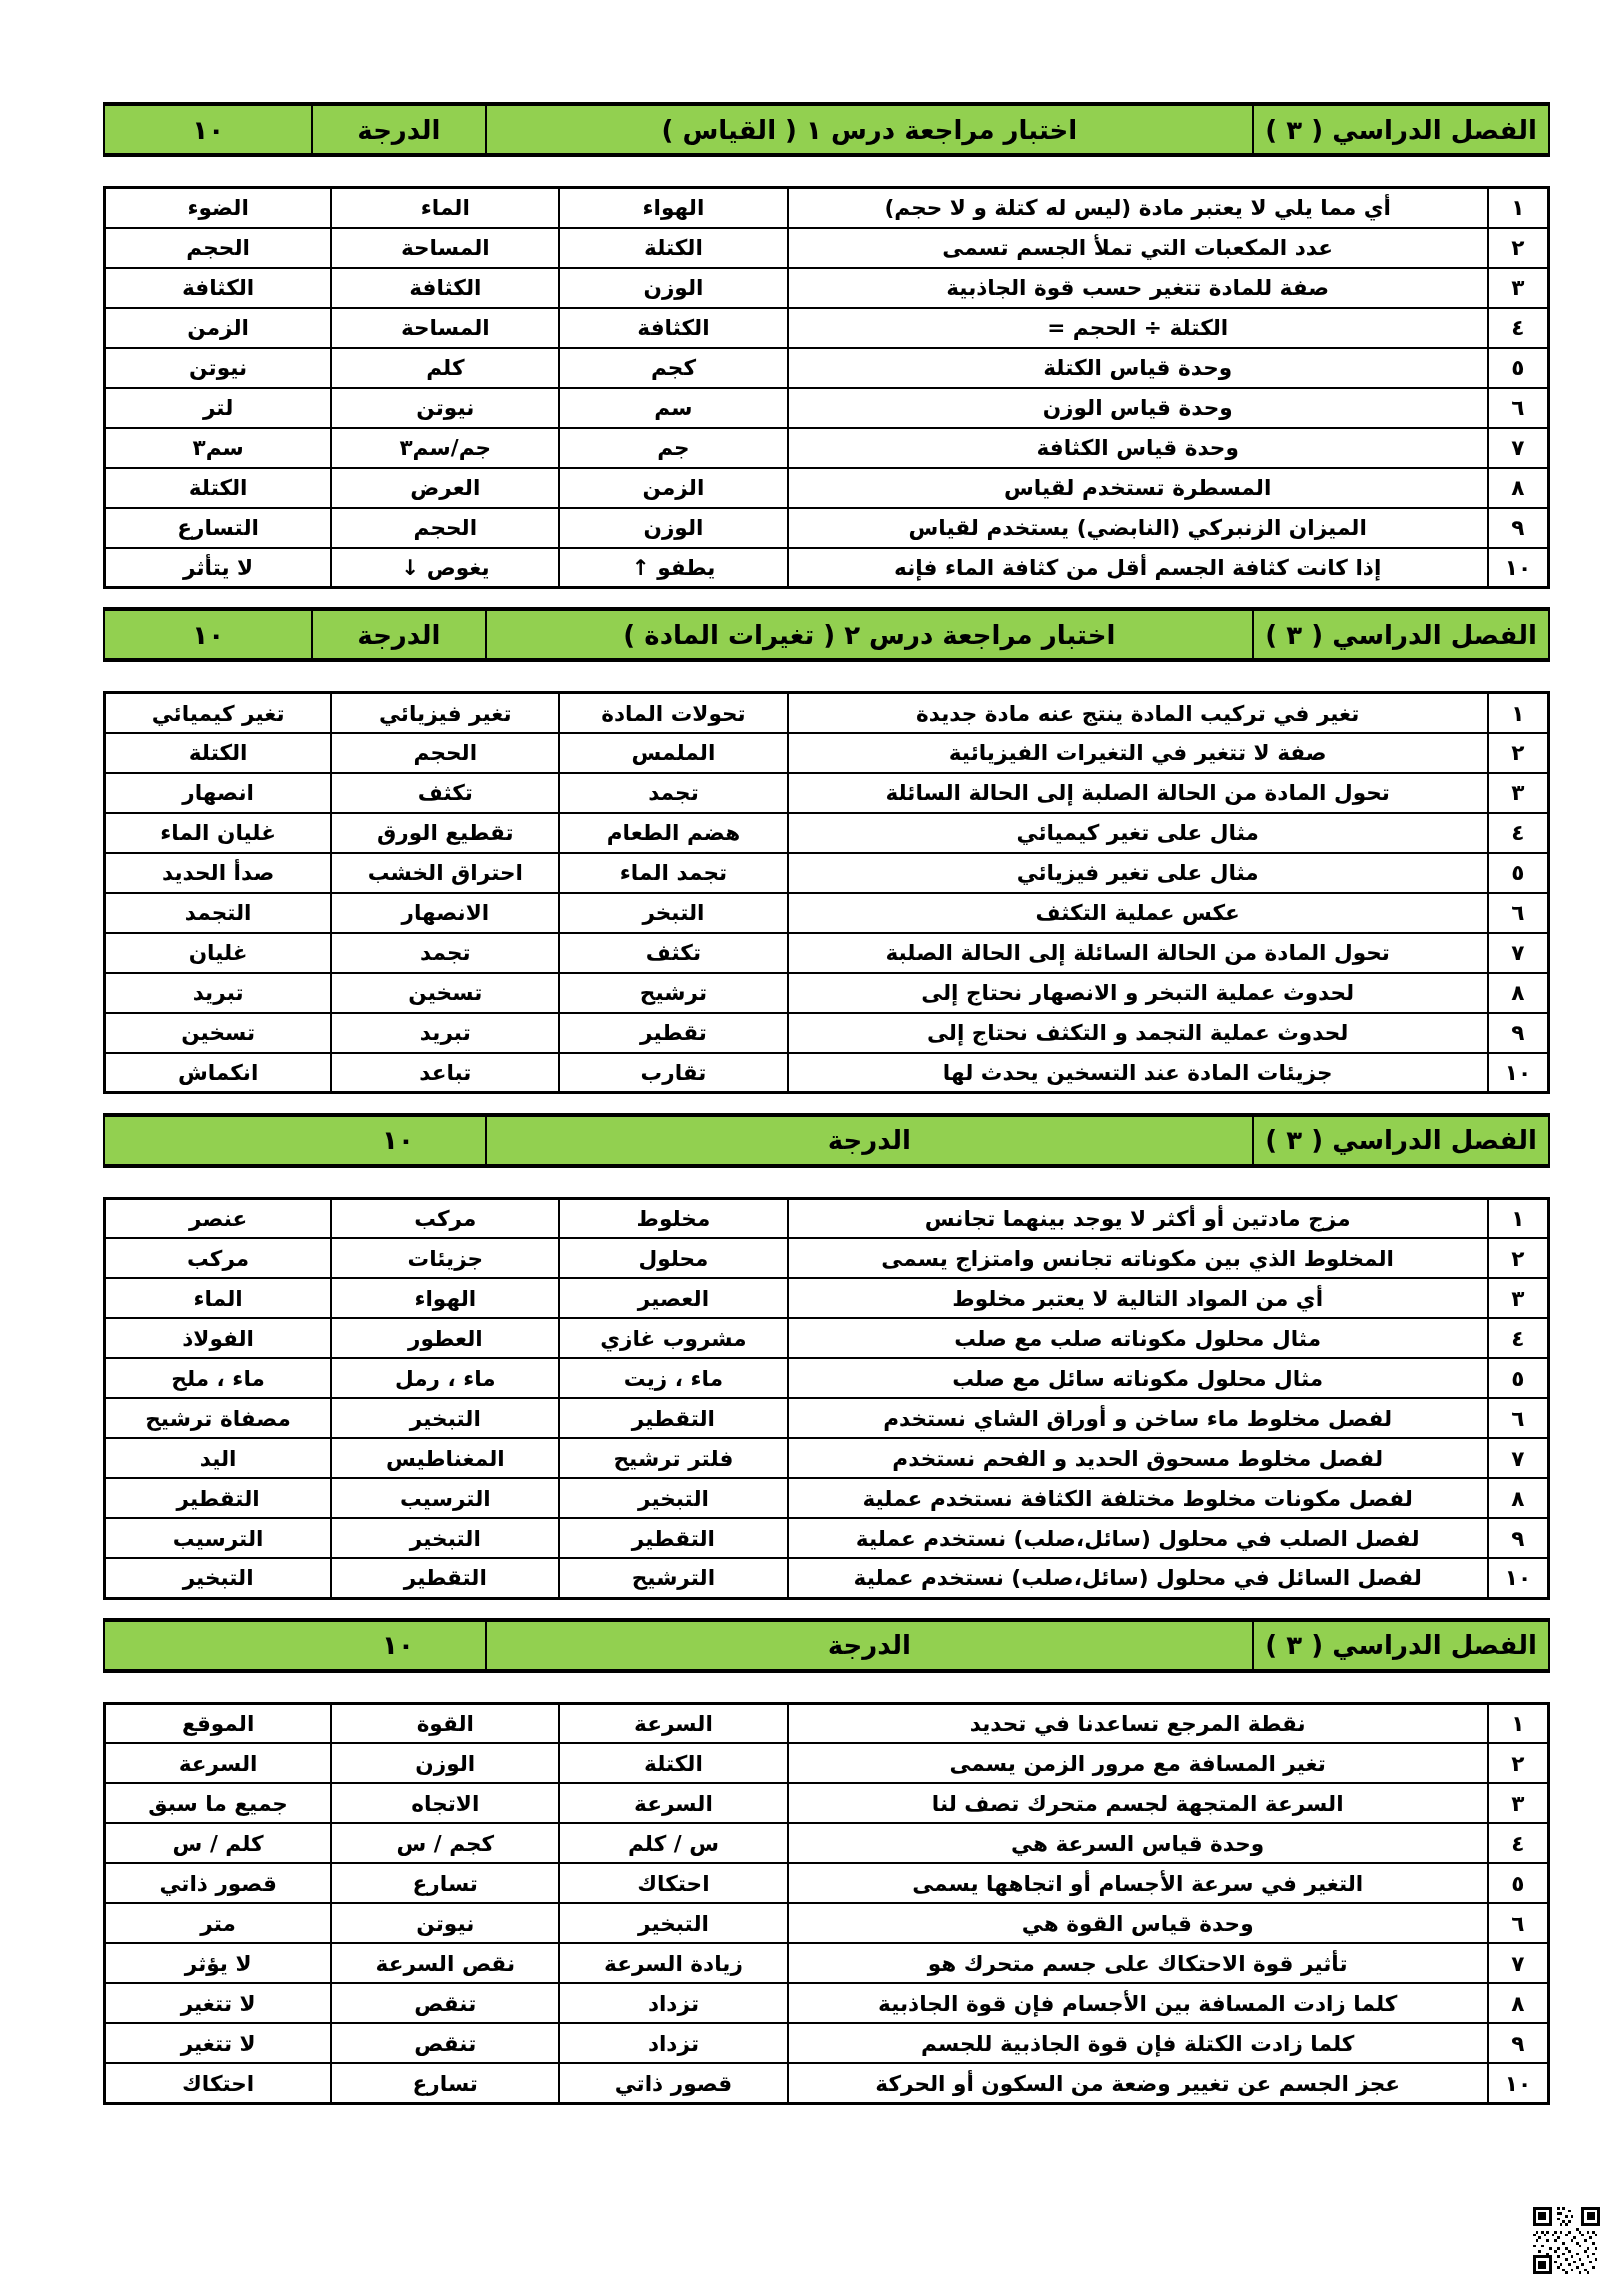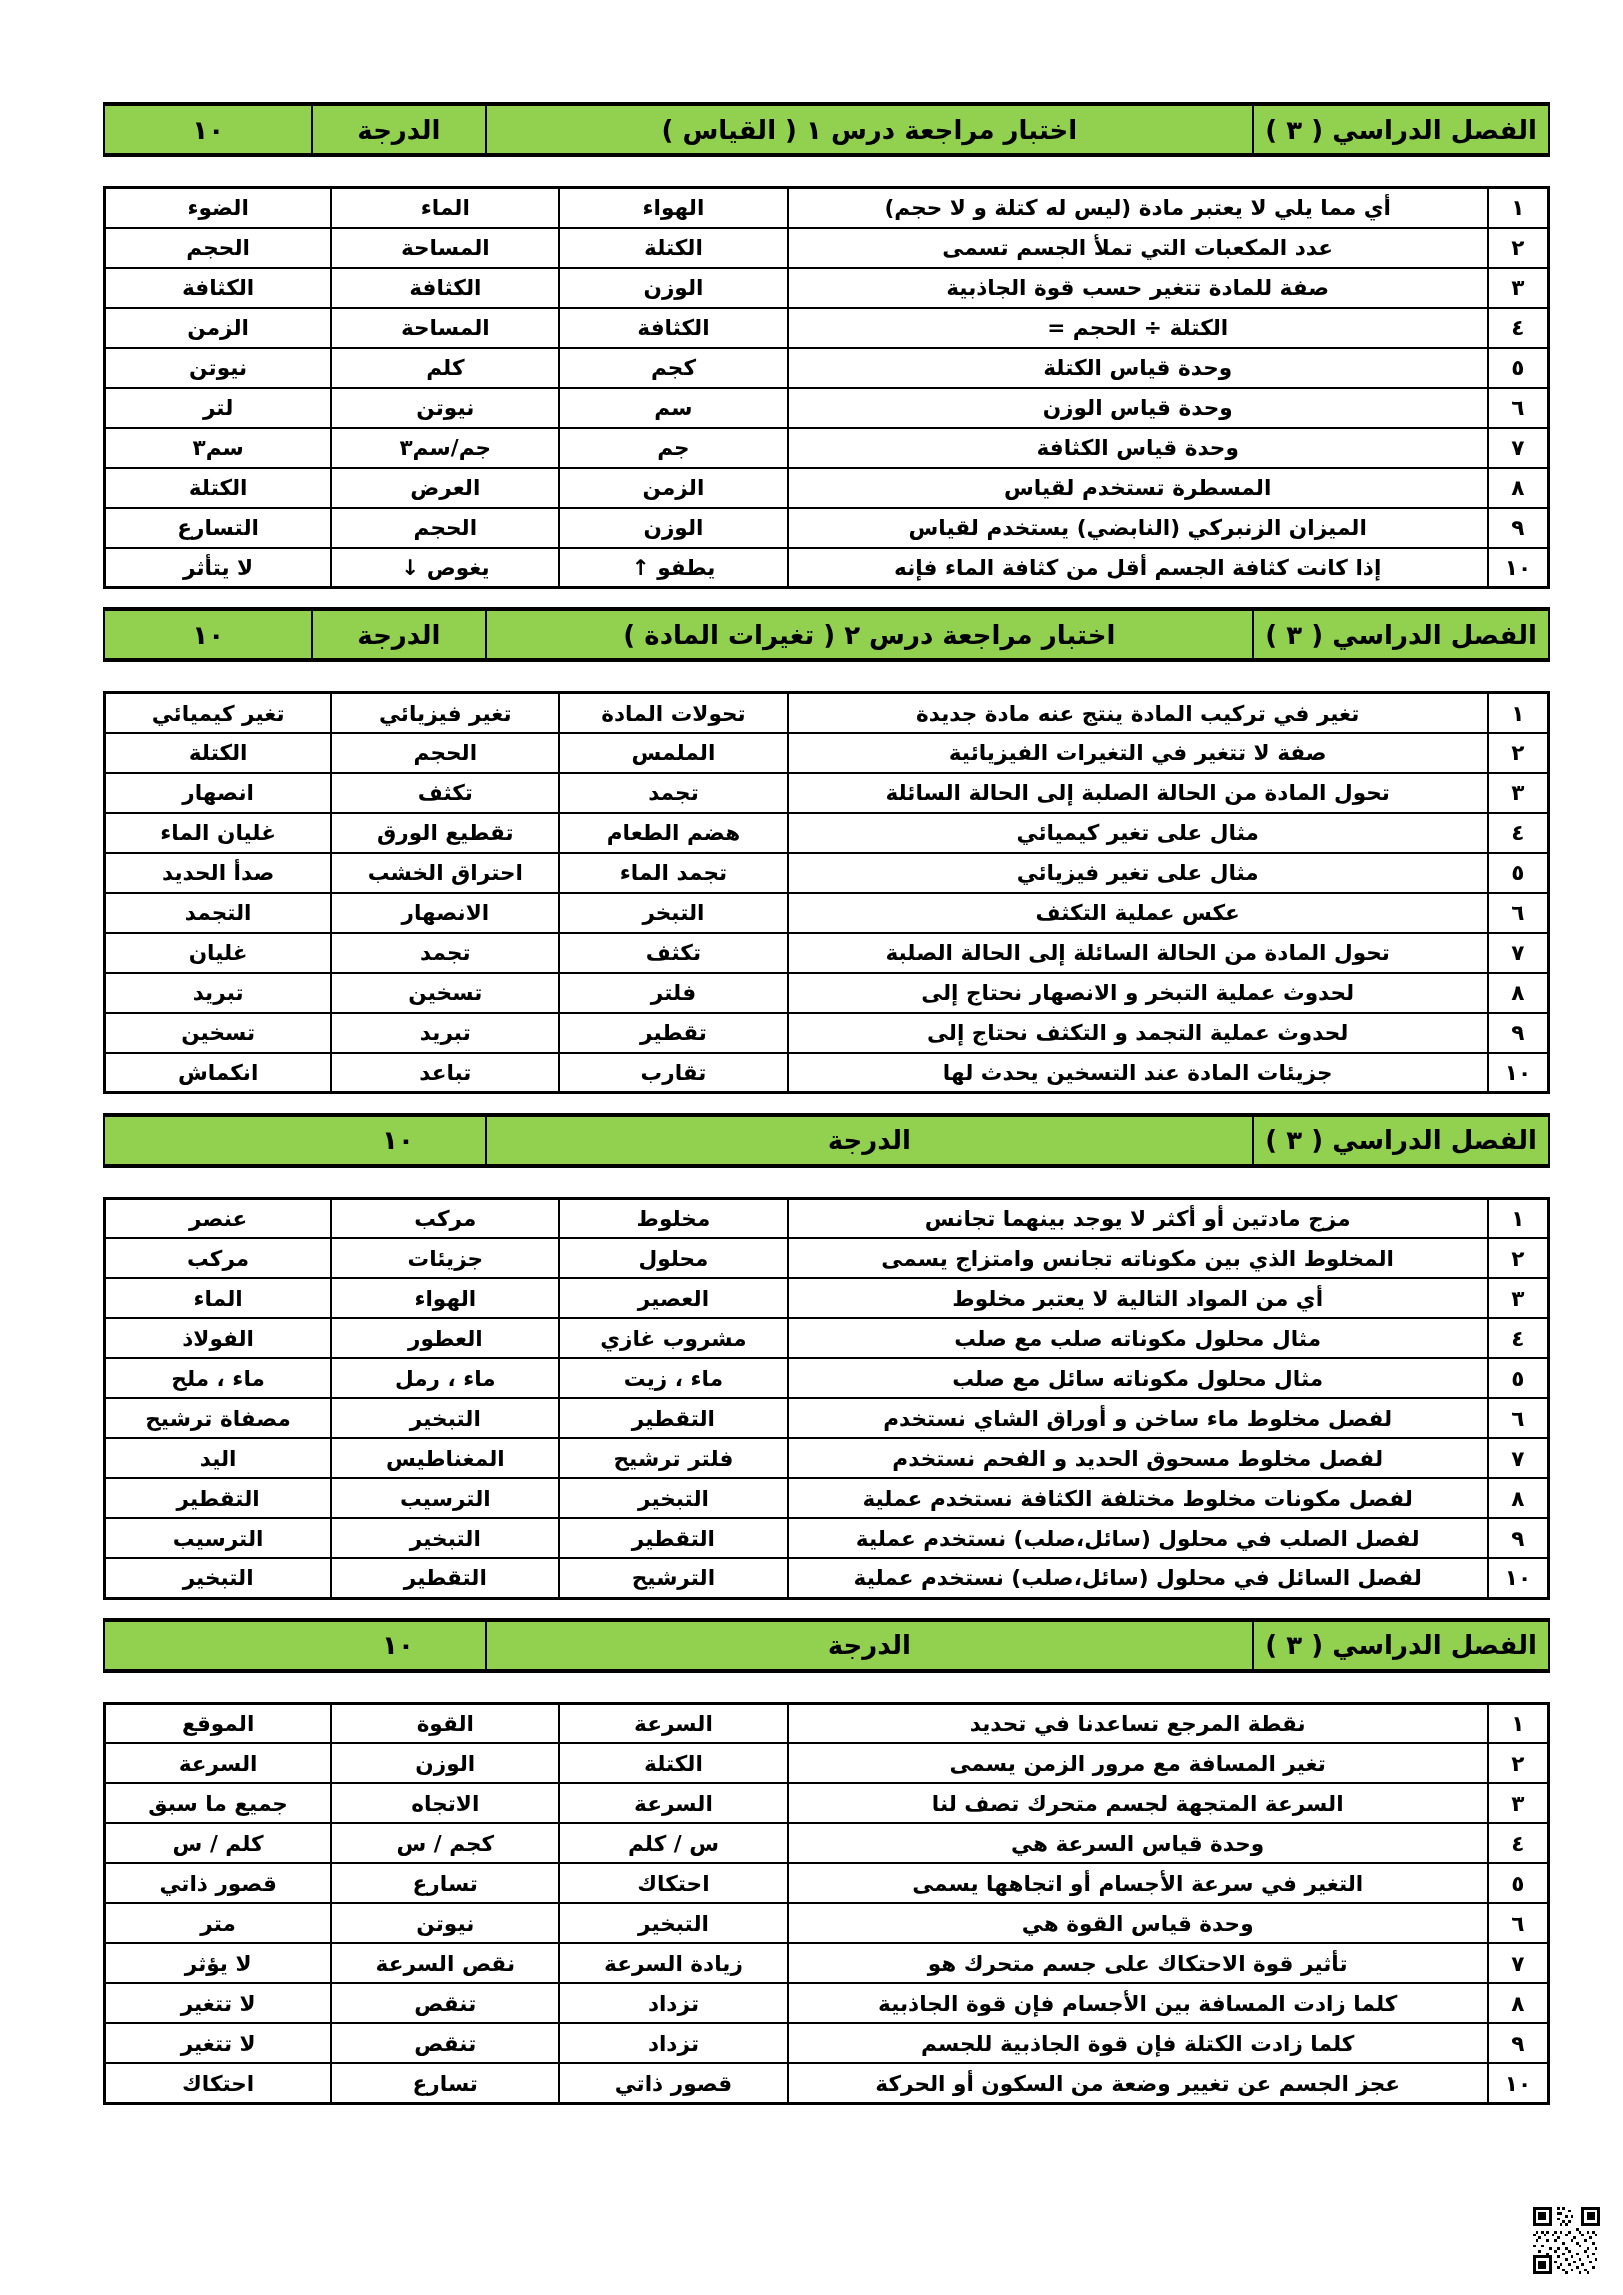--- a/index.html
+++ b/index.html
@@ -181,21 +181,21 @@
         <tr>
             <td class="n">٧</td>
             <td class="q">تحول المادة من الحالة السائلة إلى الحالة الصلبة</td>
             <td class="c">تكثف</td>
             <td class="c">تجمد</td>
             <td class="c">غليان</td>
           </tr>
         <tr>
             <td class="n">٨</td>
             <td class="q">لحدوث عملية التبخر و الانصهار نحتاج إلى</td>
-            <td class="c">فلتر</td>
+            <td class="c">ترشيح</td>
             <td class="c">تسخين</td>
             <td class="c">تبريد</td>
           </tr>
         <tr>
             <td class="n">٩</td>
             <td class="q">لحدوث عملية التجمد و التكثف نحتاج إلى</td>
             <td class="c">تقطير</td>
             <td class="c">تبريد</td>
             <td class="c">تسخين</td>
           </tr>

